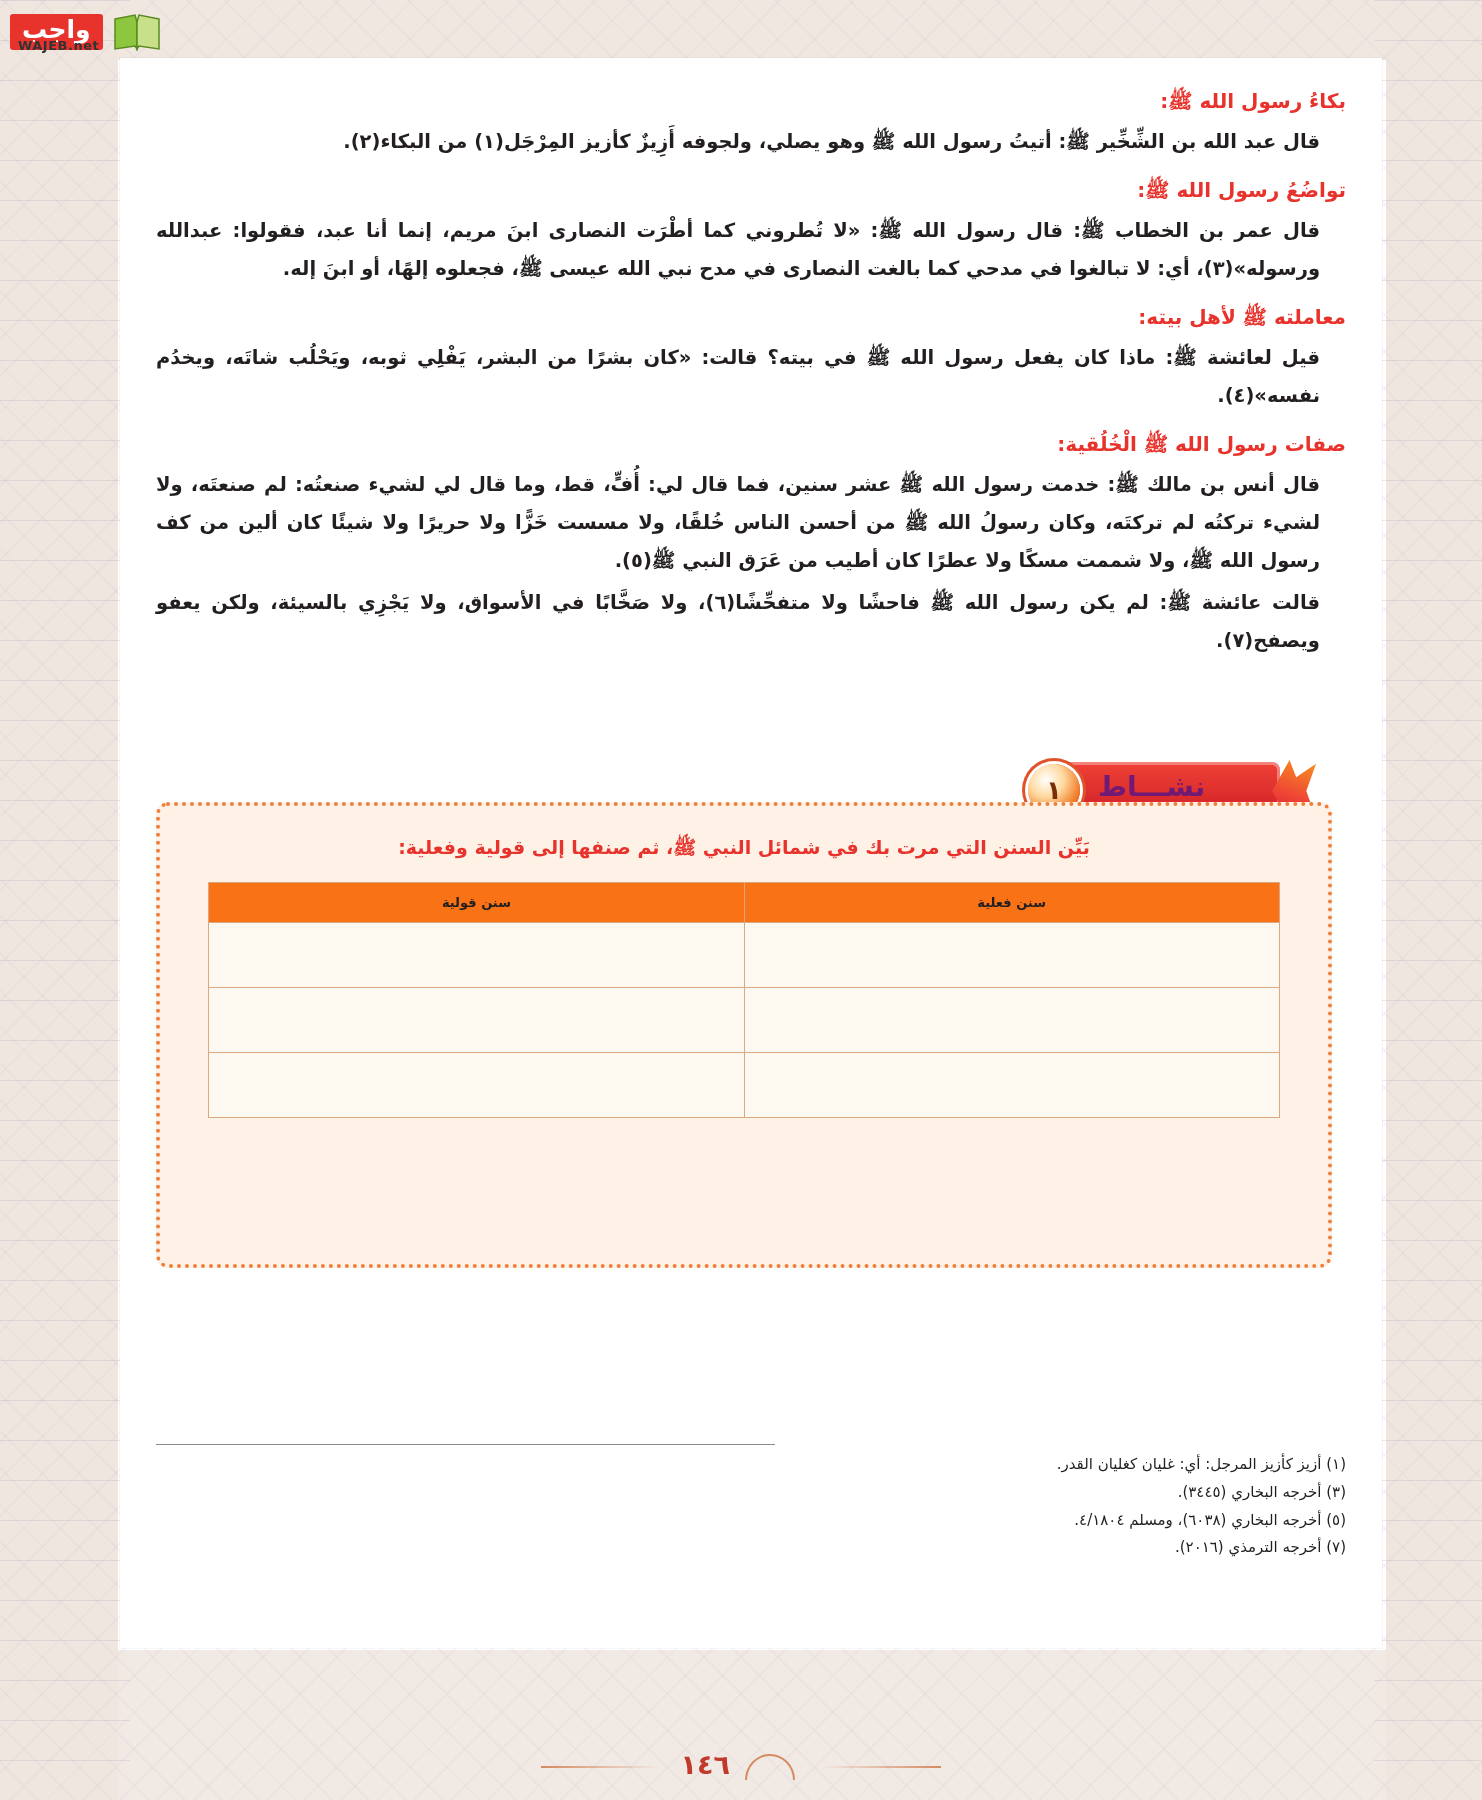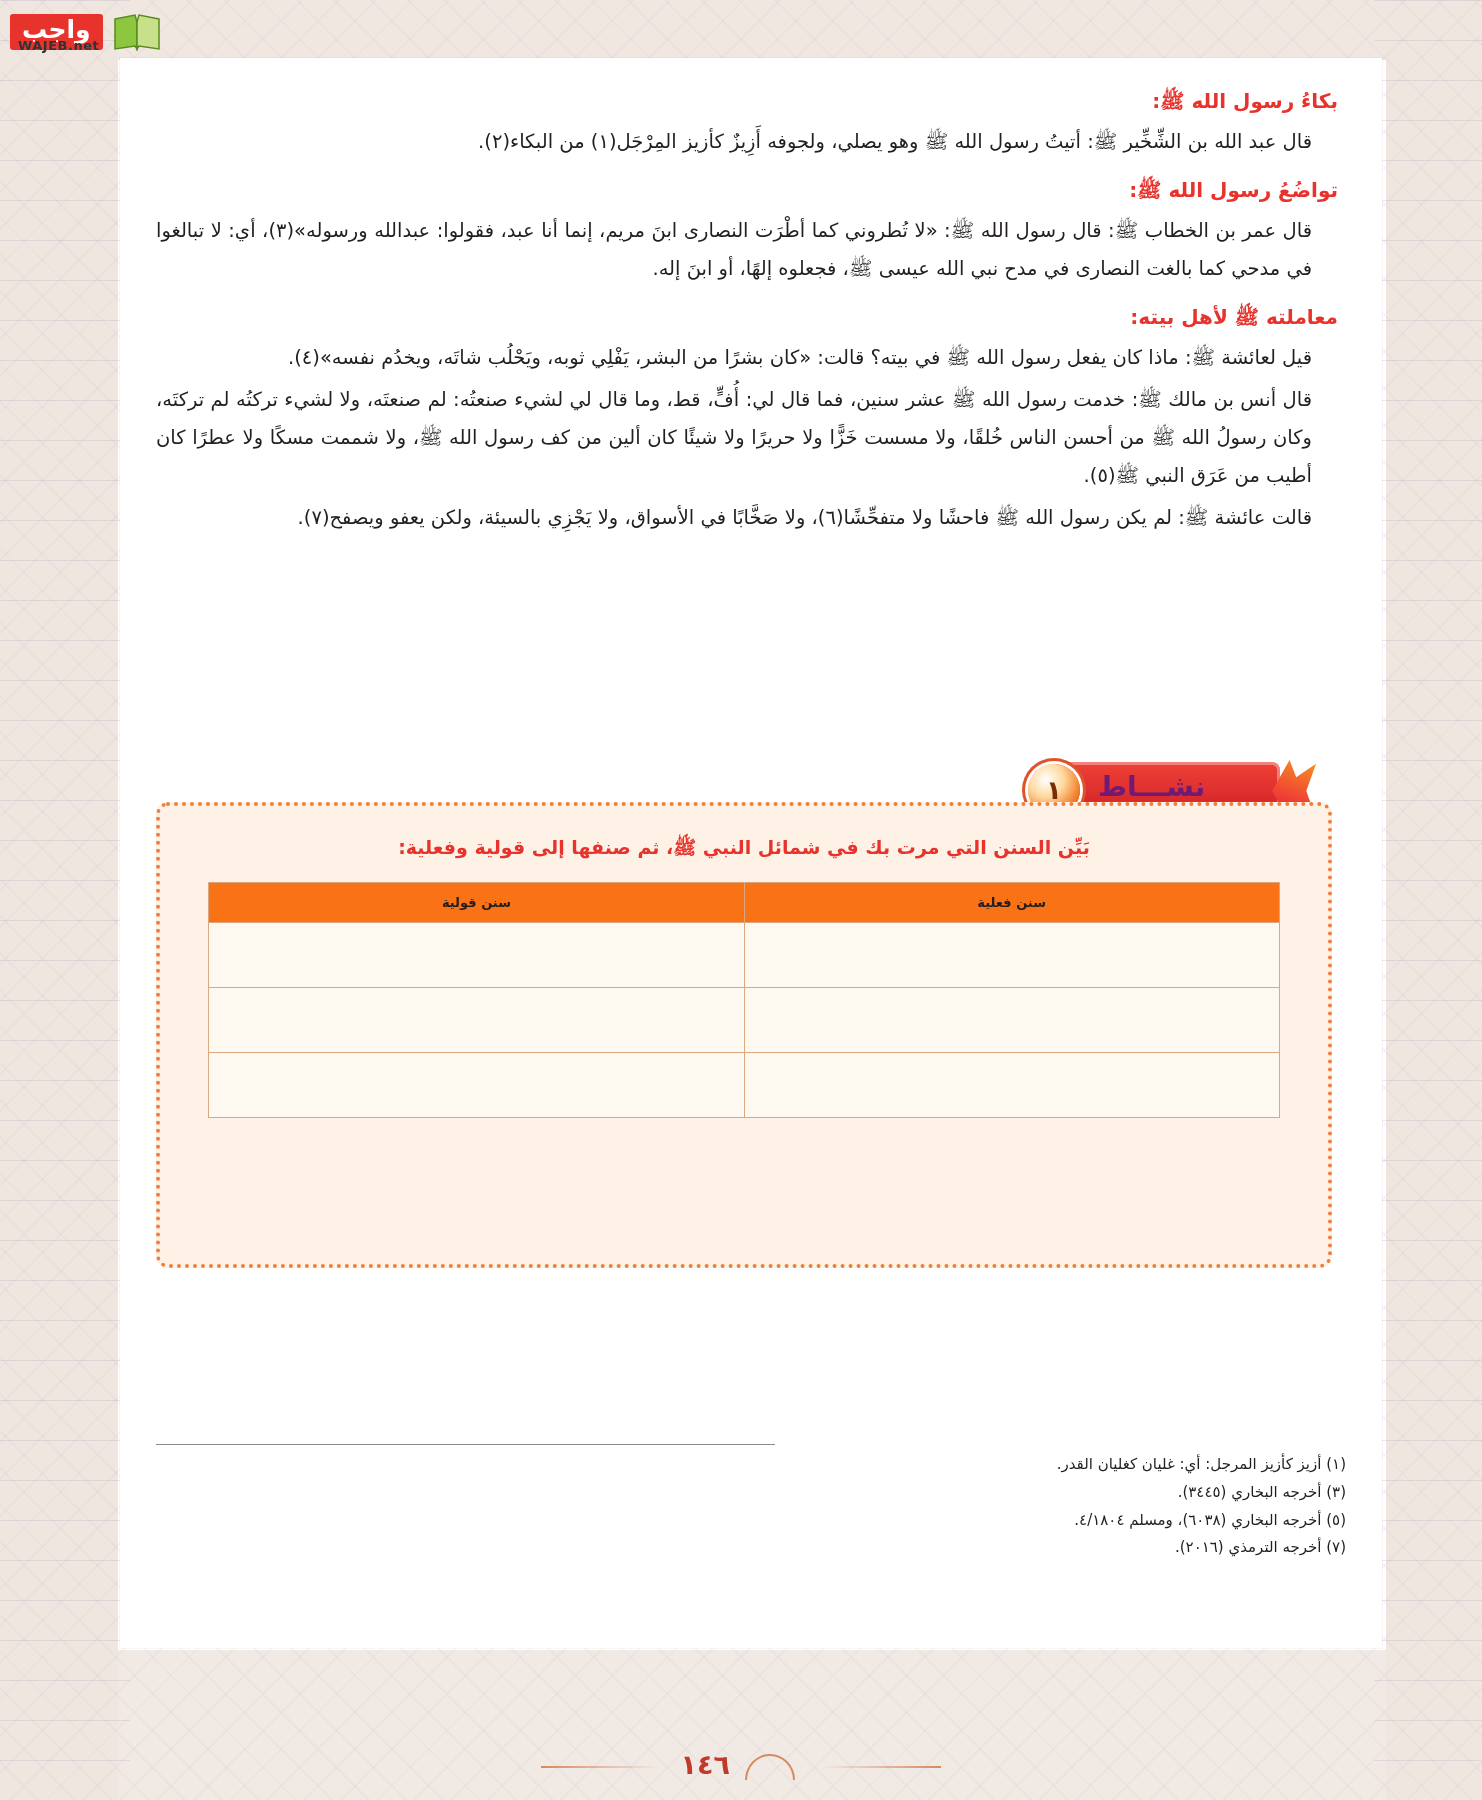--- a/index.html
+++ b/index.html
@@ -93,39 +93,40 @@
   .logo-book {
     width: 48px;
     height: 38px;
     margin-left: 10px;
     position: relative;
   }
 
   
   .body-text {
     position: absolute;
-    right: 44px;
+    right: 36px;
     left: 36px;
     top: 14px;
     font-size: 19.5px;
     line-height: 1.95;
     color: #231f20;
     text-align: justify;
   }
   .heading {
     color: #e8322c;
     font-weight: bold;
     font-size: 20px;
     margin: 10px 0 2px 0;
     text-align: right;
   }
   .para {
     margin: 0 0 4px 0;
     text-indent: 0;
     text-align: justify;
+    font-weight: bold;
   }
   .para.indent { padding-right: 26px; }
 
   
   .activity-wrap {
     position: absolute;
     left: 36px;
     right: 36px;
     top: 700px;
     height: 510px;
@@ -357,20 +358,21 @@
 
     <div class="heading">بكاءُ رسول الله ﷺ:</div>
     <p class="para indent">قال عبد الله بن الشِّخِّير ﷺ: أتيتُ رسول الله ﷺ وهو يصلي، ولجوفه أَزِيزٌ كأزيز المِرْجَل(١) من البكاء(٢).</p>
 
     <div class="heading">تواضُعُ رسول الله ﷺ:</div>
     <p class="para indent">قال عمر بن الخطاب ﷺ: قال رسول الله ﷺ: «لا تُطروني كما أطْرَت النصارى ابنَ مريم، إنما أنا عبد، فقولوا: عبدالله ورسوله»(٣)، أي: لا تبالغوا في مدحي كما بالغت النصارى في مدح نبي الله عيسى ﷺ، فجعلوه إلهًا، أو ابنَ إله.</p>
 
     <div class="heading">معاملته ﷺ لأهل بيته:</div>
     <p class="para indent">قيل لعائشة ﷺ: ماذا كان يفعل رسول الله ﷺ في بيته؟ قالت: «كان بشرًا من البشر، يَفْلِي ثوبه، ويَحْلُب شاتَه، ويخدُم نفسه»(٤).</p>
 
+    <div class="heading">صفات رسول الله ﷺ الْخُلُقية:</div>
     <p class="para indent">قال أنس بن مالك ﷺ: خدمت رسول الله ﷺ عشر سنين، فما قال لي: أُفٍّ، قط، وما قال لي لشيء صنعتُه: لم صنعتَه، ولا لشيء تركتُه لم تركتَه، وكان رسولُ الله ﷺ من أحسن الناس خُلقًا، ولا مسست خَزًّا ولا حريرًا ولا شيئًا كان ألين من كف رسول الله ﷺ، ولا شممت مسكًا ولا عطرًا كان أطيب من عَرَق النبي ﷺ(٥).</p>
     <p class="para indent">قالت عائشة ﷺ: لم يكن رسول الله ﷺ فاحشًا ولا متفحِّشًا(٦)، ولا صَخَّابًا في الأسواق، ولا يَجْزِي بالسيئة، ولكن يعفو ويصفح(٧).</p>
 
   </div>
 
   <div class="watermark">
     <span class="wm-book"></span>
     <span class="wm-text">واجب</span>
     <span class="wm-sub">WAJEB.net</span>
   </div>

